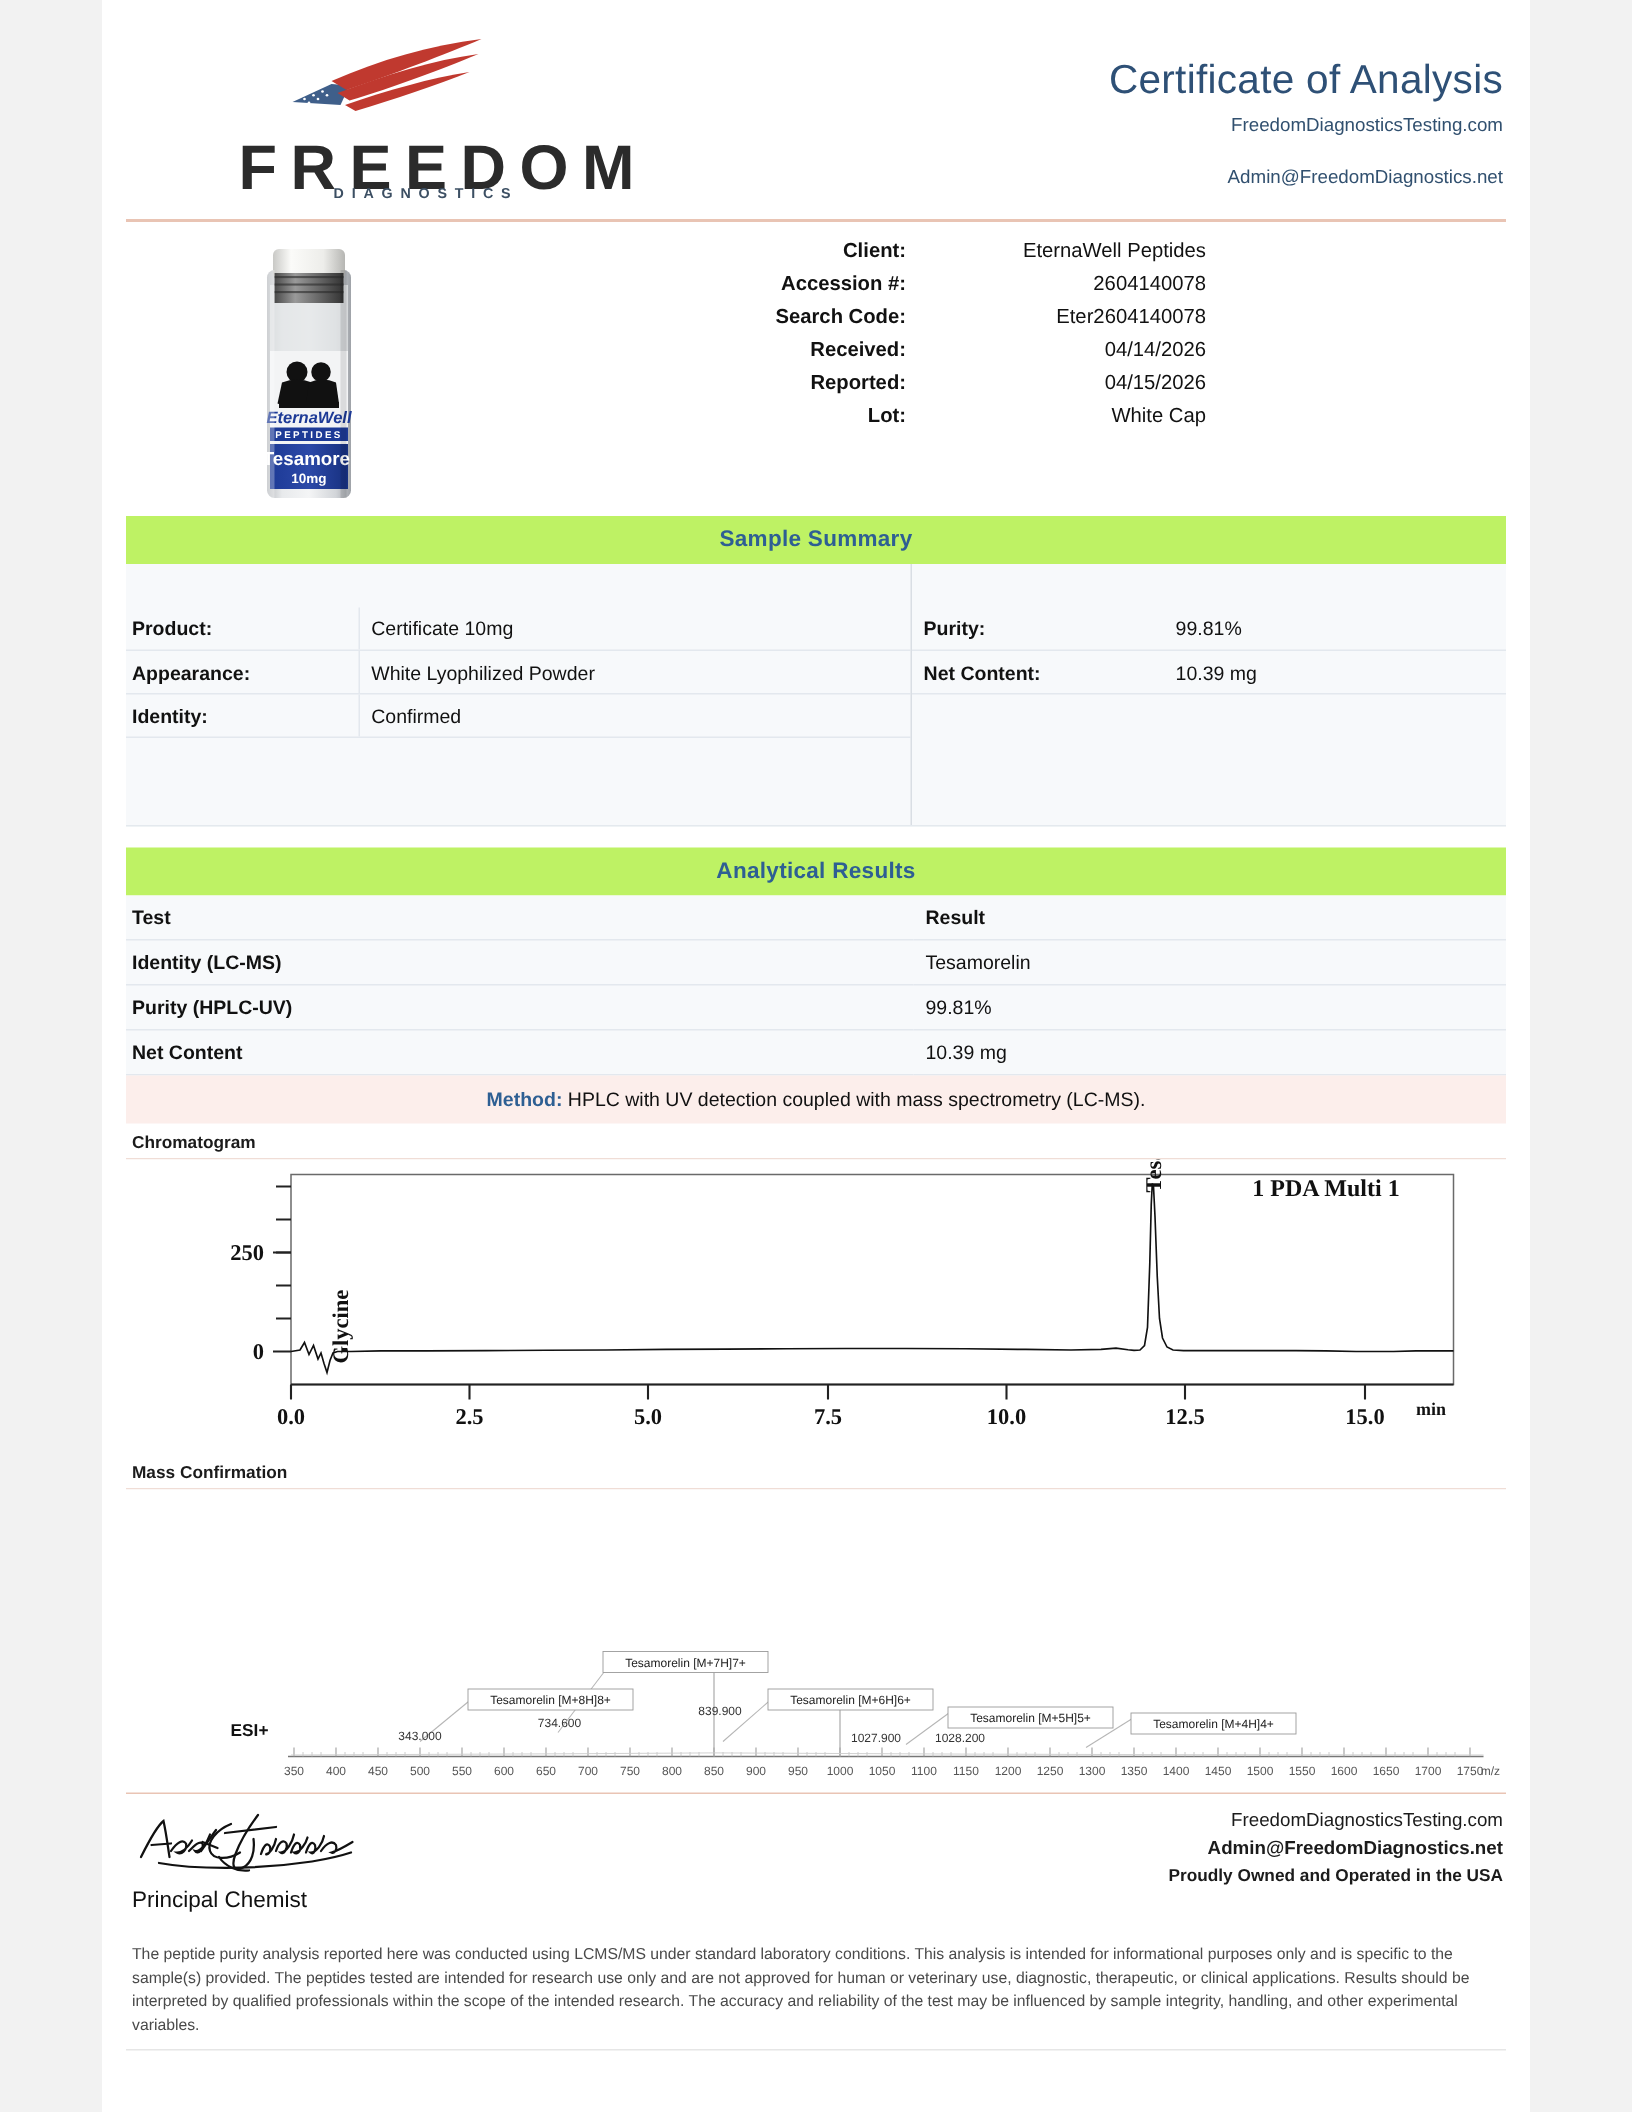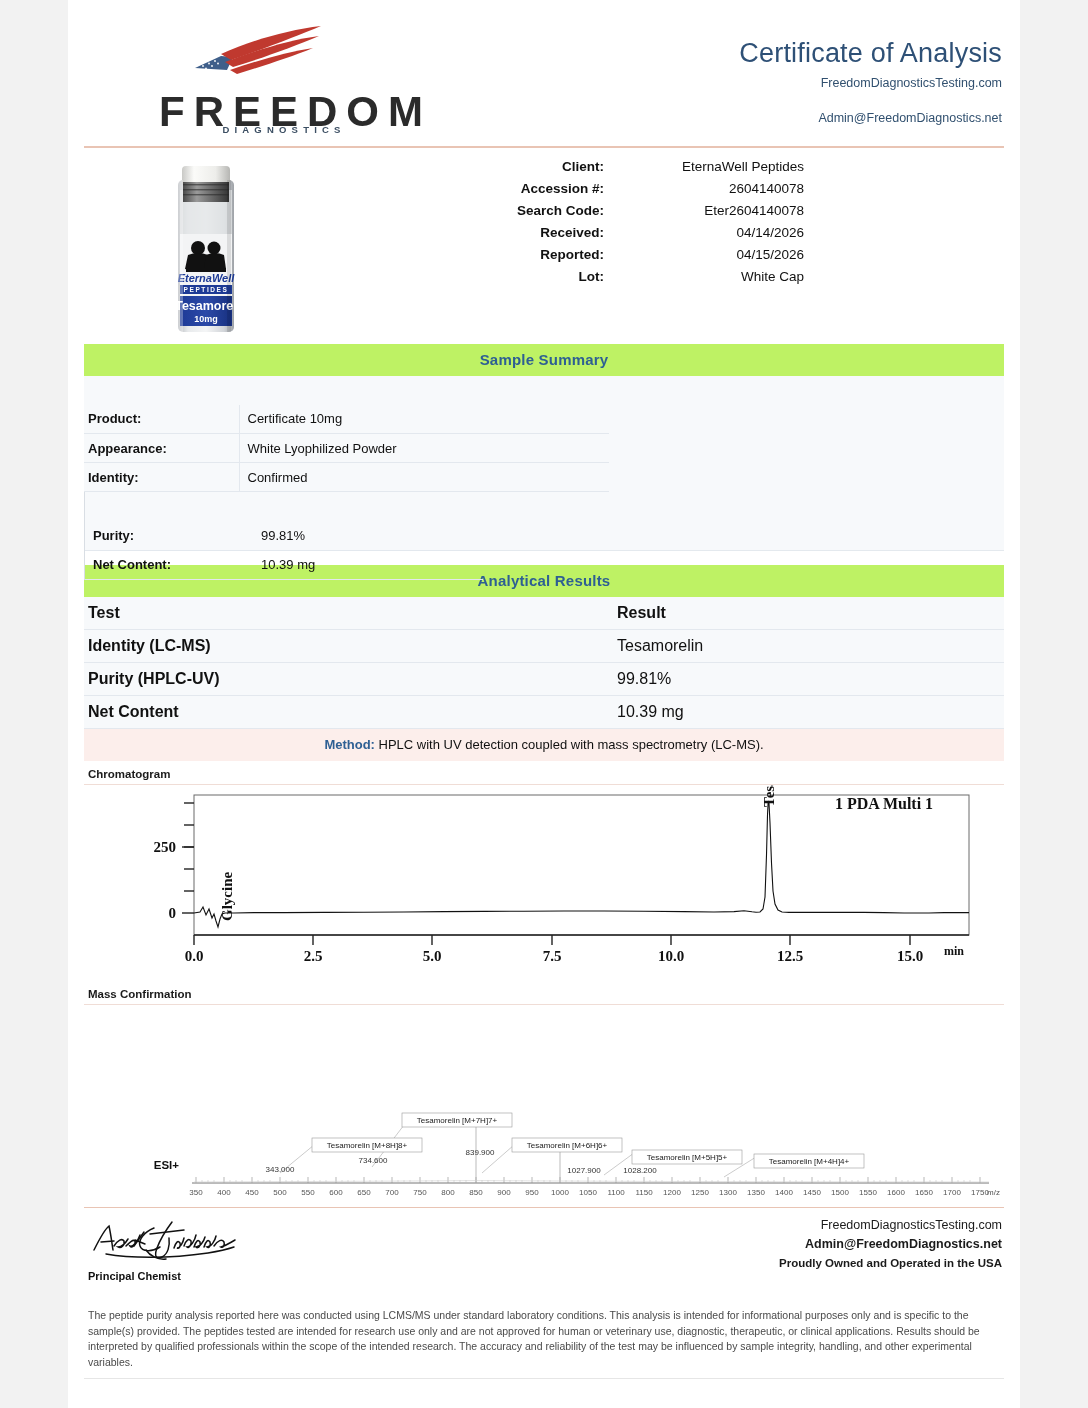--- a/index.html
+++ b/index.html
@@ -70,34 +70,34 @@
   .sec-bar {
     background: #bef264;
     text-align: center;
     color: #2e5f93;
     font-size: 15px; font-weight: bold;
     padding: 7px 0 8px 0;
     letter-spacing: .2px;
   }
 
   
-  .summary-wrap { display: flex; padding: 0 0px; background: #f7f9fb; height: 175px; border-bottom:1px solid #e4e9ee;flex-direction:column;}
+  .summary-wrap { display: flex; padding: 0 0px; background: #f7f9fb; height: 175px; border-bottom:1px solid #e4e9ee;}
   .sum-left { width: 525px; position: relative; }
   .sum-right { width: 399px; position: relative; border-left: 1px solid #d9dee4; }
   .sum-grid { width: 100%; border-collapse: collapse; }
   .sum-grid tr { height: 29px; }
   .sum-grid td { font-size: 13px; border-bottom: 1px solid #e3e8ee; }
   .sum-k { width: 155px; font-weight: bold; color: #111; padding-left: 4px; }
   .sum-v { color: #111; padding-left: 8px; border-left: 1px solid #e3e8ee; }
   .spacer-row td { border-bottom: none !important; }
   .sum-right .sum-k { width: 118px; }
 
   
   .res-table { width: 100%; border-collapse: collapse; background: #f7f9fb; }
-  .res-table td { font-size: 16px; padding: 7px 0 7px 4px; border-bottom: 1px solid #e3e8ee; }
+  .res-table td { font-size: 13px; padding: 7px 0 7px 4px; border-bottom: 1px solid #e3e8ee; }
   .res-table .rt-head td { font-weight: bold; }
   .res-table .c1 { width: 525px; font-weight: bold; color: #111; }
   .res-table .c2 { color: #111; padding-left: 8px; }
   .res-table .rt-body .c2 { font-weight: normal; }
   .method-bar {
     background: #fceeeb; text-align: center; padding: 8px 0 9px 0;
     font-size: 13px; color: #111;
   }
   .method-bar b { color: #2e5f93; }
 
@@ -110,21 +110,21 @@
 
   
   .chrom-box { position: relative; height: 196px; background: #ffffff; }
   
   .ms-box { position: relative; height: 196px; background: #ffffff; }
 
   
   .foot-rule { height: 1.5px; background: #e9c4b4; width: 100%; }
   .footer { position: relative; height: 92px; }
   .sig { position: absolute; left: 4px; top: 8px; width: 150px; height: 46px; }
-  .sig-title { position: absolute; left: 4px; top: 62px; font-size: 11px; font-weight: bold; color: #111; }
+  .sig-title { position: absolute; left: 4px; top: 62px; font-size: 15px; font-weight: normal; color: #111; }
   .foot-right { position: absolute; right: 2px; top: 8px; text-align: right; }
   .foot-right div { font-size: 12.5px; color: #1b1b1b; line-height: 19px; }
   .foot-right .fr-bold { font-weight: bold; font-size: 11.5px; }
   .disclaimer {
     font-size: 10.5px; color: #4a4a4a; line-height: 15.5px;
     padding: 8px 6px 0 4px; text-align: left;
   }
   .bottom-rule { height: 1px; background: #e6e6e6; margin-top: 8px; }
   svg { display: block; }
 </style>

